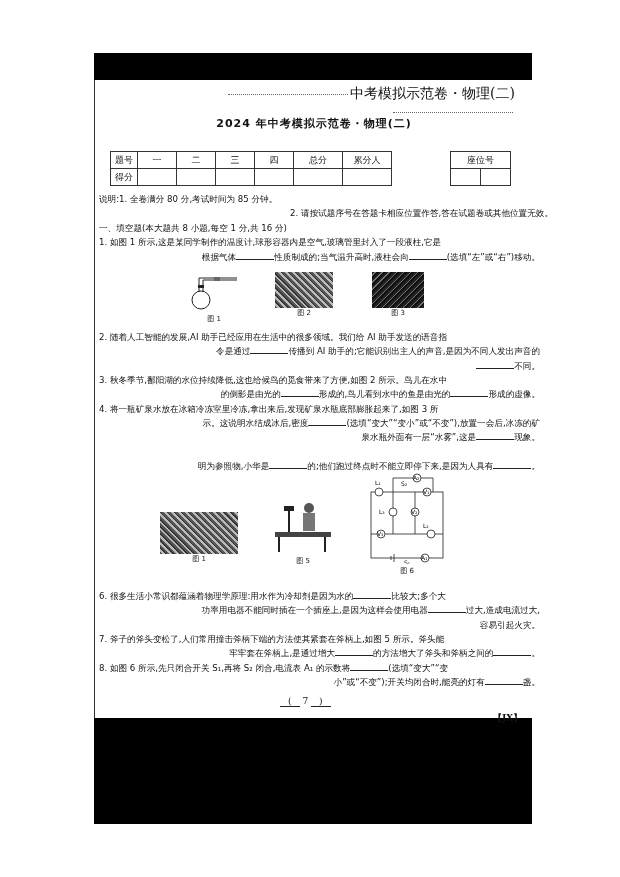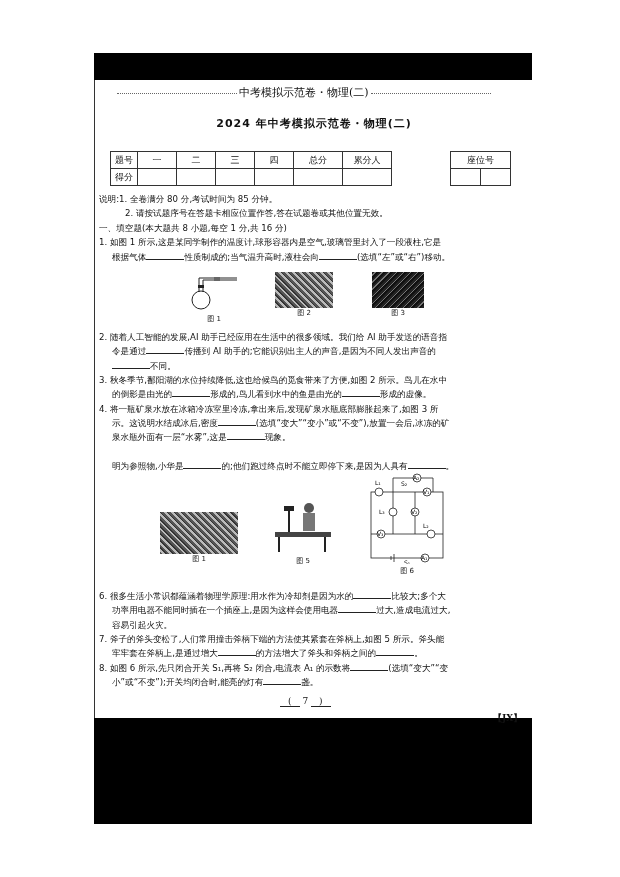--- a/index.html
+++ b/index.html
@@ -1,33 +1,33 @@
 <!DOCTYPE html>
 <html><head>
 <meta charset="utf-8">
 <style>
   html, body { margin:0; padding:0; background:#ffffff; }
   body { width:620px; height:877px; position:relative; overflow:hidden;
          font-family:"DejaVu Serif", serif; color:#111; }
   .band { position:absolute; background:#000; }
   .page { position:absolute; left:94px; top:80px; width:438px; height:638px;
           background:#fff; border-left:1px solid #333; }
-  .runhead { position:absolute; left:20px; top:5px; width:400px; text-align:left;
-             font-size:11px; }
+  .runhead { position:absolute; left:20px; top:5px; width:400px; text-align:right;
+             font-size:14px; }
   .runhead .dots { display:inline-block; width:120px; border-bottom:1px dotted #666;
                    vertical-align:middle; margin:0 2px; }
   .title { position:absolute; left:0; top:36px; width:438px; text-align:center;
            font-size:11px; font-weight:bold; letter-spacing:1px; font-family:"DejaVu Sans", sans-serif; }
   table.score { position:absolute; left:15px; top:71px; border-collapse:collapse; font-size:9px; }
   table.score td { border:1px solid #333; height:16px; text-align:center; padding:0; }
   table.seat { position:absolute; left:355px; top:71px; border-collapse:collapse; font-size:9px; }
   table.seat td { border:1px solid #333; height:16px; text-align:center; padding:0; }
   .txt { position:absolute; left:4px; width:428px; font-size:8.6px; line-height:14.2px;
          font-family:"DejaVu Sans", sans-serif; white-space:nowrap; }
-  .indent { padding-left:13px; }
+  .indent { padding-left:13px;text-align:right; }
   .blank { display:inline-block; border-bottom:1px solid #222; width:38px; height:9px; vertical-align:baseline; }
   .fig { position:absolute; text-align:center; font-size:7px; font-family:"DejaVu Sans", sans-serif; }
   .photo { background:repeating-linear-gradient(45deg,#555 0 2px,#bbb 2px 4px,#333 4px 5px); }
   .photo.dark { background:repeating-linear-gradient(135deg,#222 0 2px,#777 2px 3px,#111 3px 5px); }
   .footer { position:absolute; top:616px; font-size:9px; }
 </style>
 </head>
 <body>
 
 <div class="band" style="left:94px;top:53px;width:438px;height:27px;"></div>

